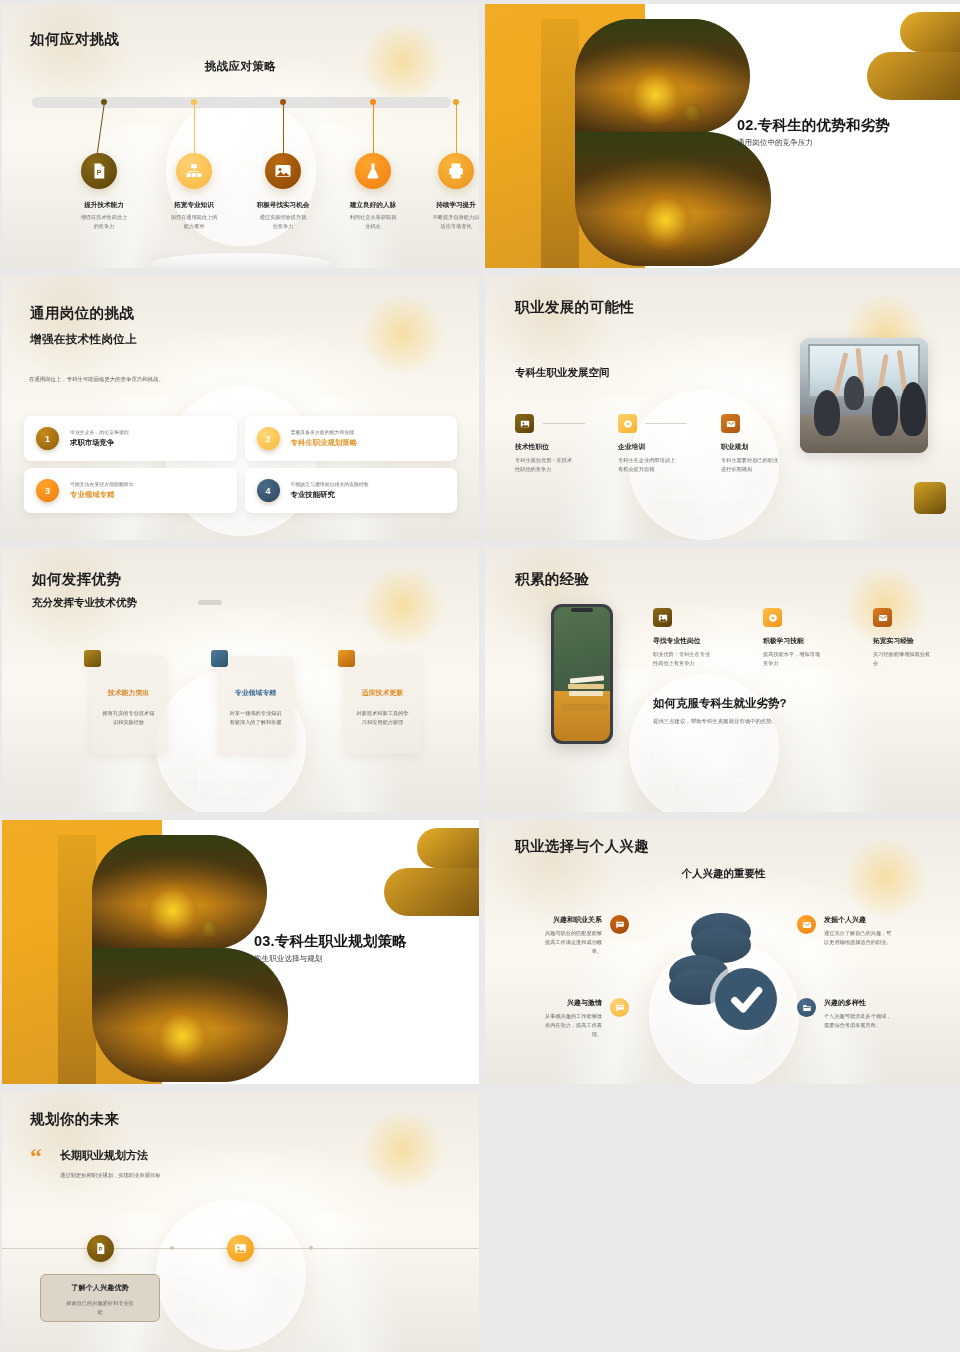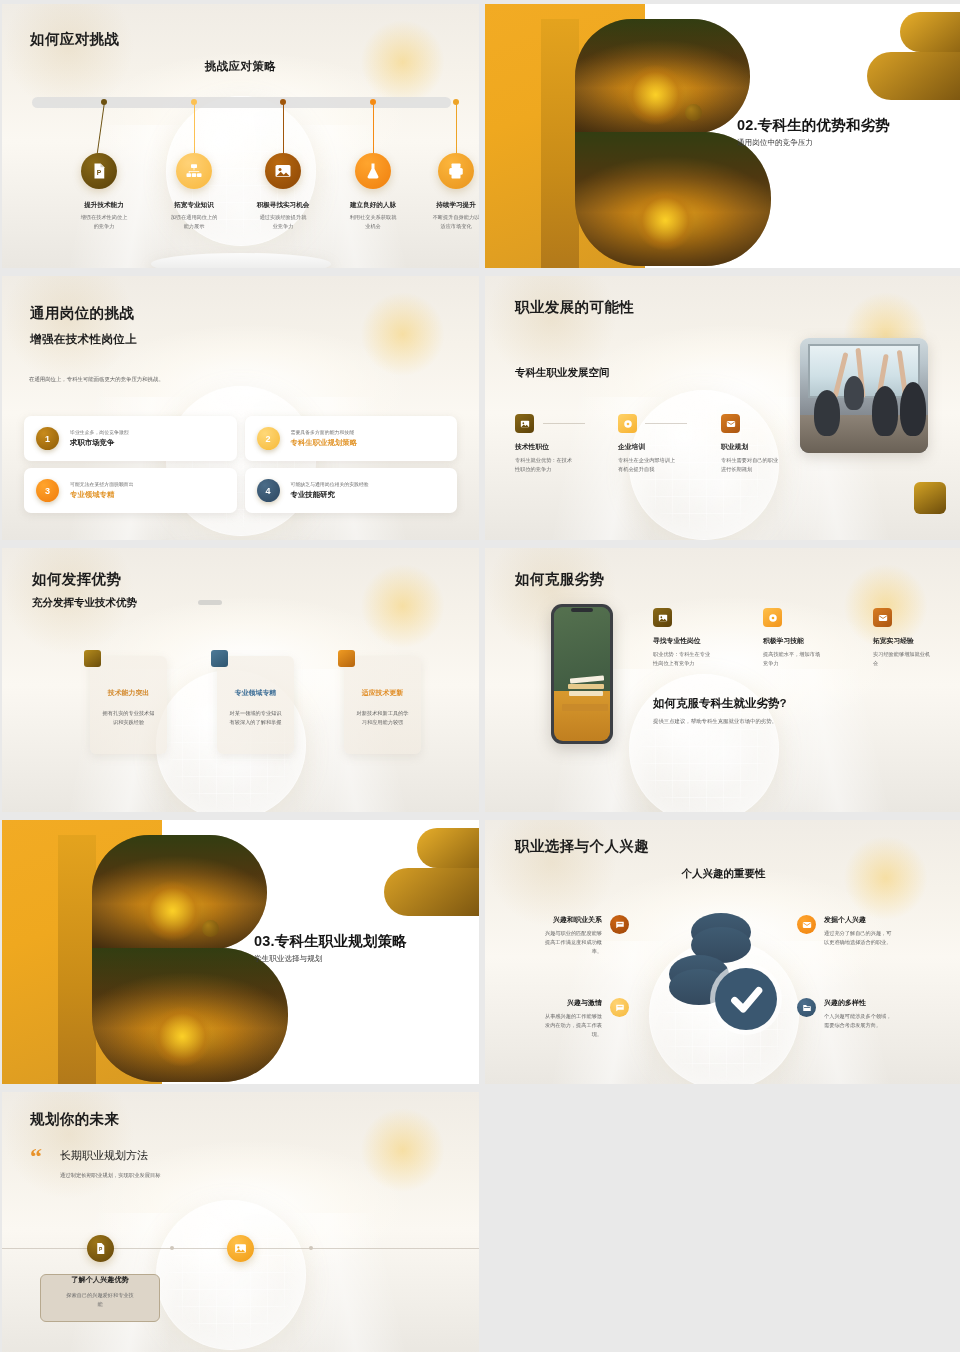--- a/index.html
+++ b/index.html
@@ -306,32 +306,32 @@
   }
   .check{
     position:absolute; left:52px; top:55px; width:62px; height:62px; border-radius:50%;
     background:#3a5770; display:flex; align-items:center; justify-content:center;
     box-shadow:0 0 0 5px rgba(255,255,255,.65);
   }
   .check svg{ width:34px; height:34px; stroke:#fff; stroke-width:5; fill:none; stroke-linecap:round; stroke-linejoin:round; }
 
   
   .s10-quote{ position:absolute; left:28px; top:55px; font-size:24px; line-height:.8; color:#e8922a; font-family:"Liberation Serif",serif; font-weight:bold; }
-  .s10-qt{ position:absolute; left:58px; top:56px; font-size:11px; font-weight:normal; color:#171717; }
+  .s10-qt{ position:absolute; left:58px; top:56px; font-size:11px; font-weight:bold; color:#171717; }
   .s10-qd{ position:absolute; left:58px; top:80px; font-size:5.3px; color:#646464; }
   .s10-line{ position:absolute; left:0; right:0; top:156px; height:1px; background:rgba(190,182,170,.6); }
   .s10-node{ position:absolute; top:143px; width:120px; text-align:center; }
   .s10-nic{
     width:27px; height:27px; border-radius:50%; margin:0 auto;
     display:flex; align-items:center; justify-content:center;
     box-shadow:0 3px 8px rgba(150,110,30,.28);
   }
   .s10-nic svg{ width:13px; height:13px; fill:#fff; }
   .s10-box{
-    margin-top:12px; height:48px; border-radius:6px; padding:0 9px 0;
+    margin-top:12px; height:48px; border-radius:6px; padding:8px 9px 0;
   }
   .s10-bt{ font-size:7.2px; font-weight:bold; color:#1d1d1d; }
   .s10-bd{ font-size:5.2px; color:#6a6a6a; line-height:1.7; margin-top:6px; }
   .s10-mid{ position:absolute; top:154px; width:4px; height:4px; border-radius:50%; background:#cfc7bb; }
 </style>
 </head>
 <body>
 
 <div class="deck">
 
@@ -572,21 +572,21 @@
         <div class="s6-t" style="color:#e08b22">适应技术更新</div>
         <div class="s6-d" style="white-space:pre-line">对新技术和新工具的学
 习和应用能力较强</div>
       </div>
     </div>
   </div>
 
   <div class="slide">
     <div class="bg-road"></div>
     <div class="sphere" style="left:46%;margin-top:-6px"></div>
-    <div class="s-title h1" style="left:30px;top:22px">如何克服劣势</div>
+    <div class="s-title h1" style="left:30px;top:22px">积累的经验</div>
 
     <div class="phone">
       <div class="scr">
         <div class="board"></div>
         <div class="bk" style="left:16px;top:70px;width:34px;height:5px;background:#f6efe0;transform:rotate(-5deg)"></div>
         <div class="bk" style="left:14px;top:77px;width:36px;height:5px;background:#e6c98b"></div>
         <div class="bk" style="left:15px;top:84px;width:34px;height:5px;background:#f2e3c2"></div>
         <div class="bk" style="left:8px;top:97px;width:46px;height:7px;background:#c98a2a"></div>
       </div>
       <div class="notch"></div>

